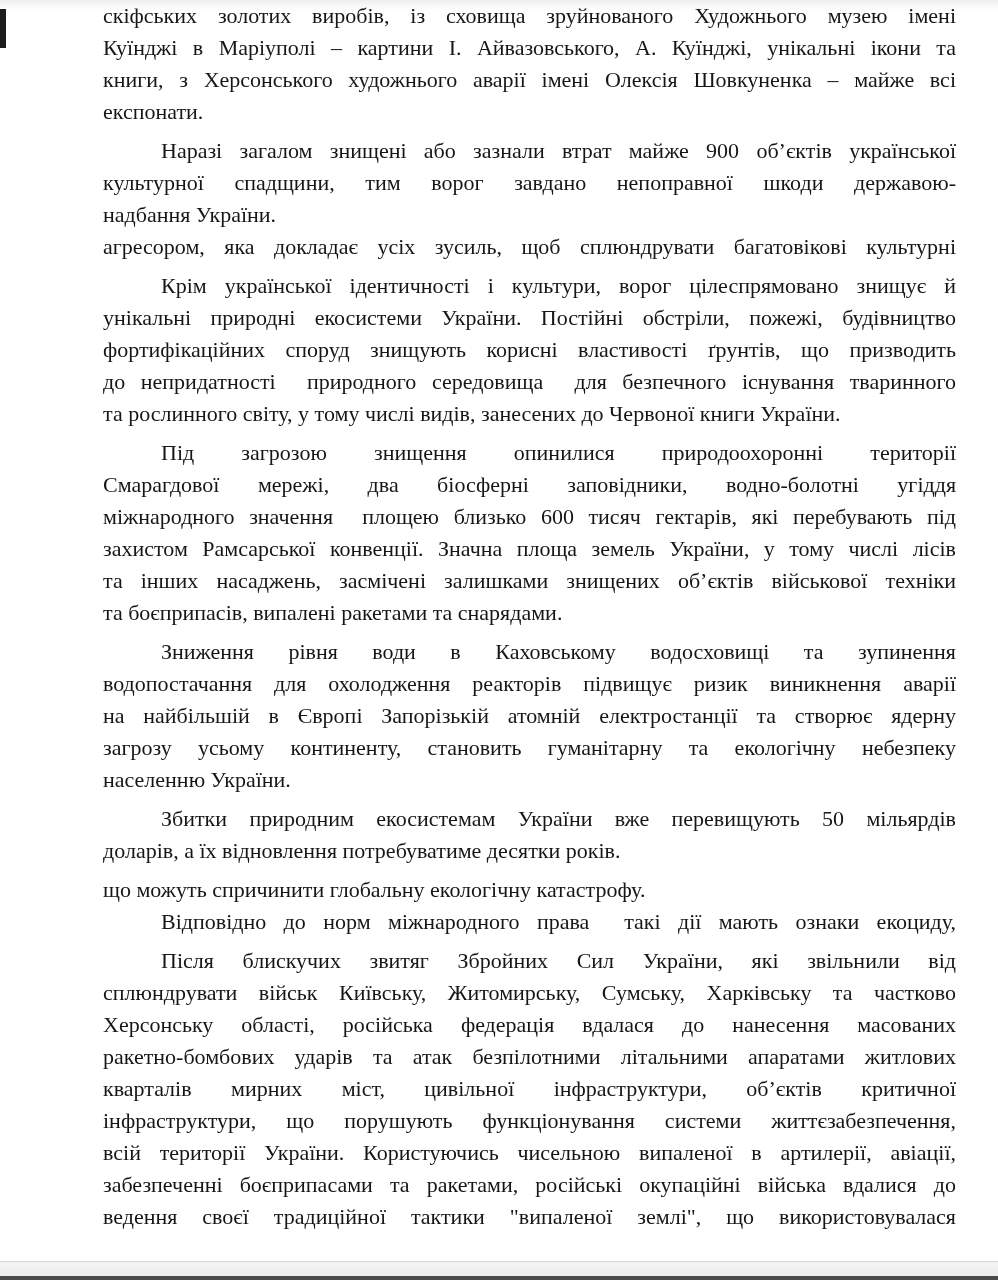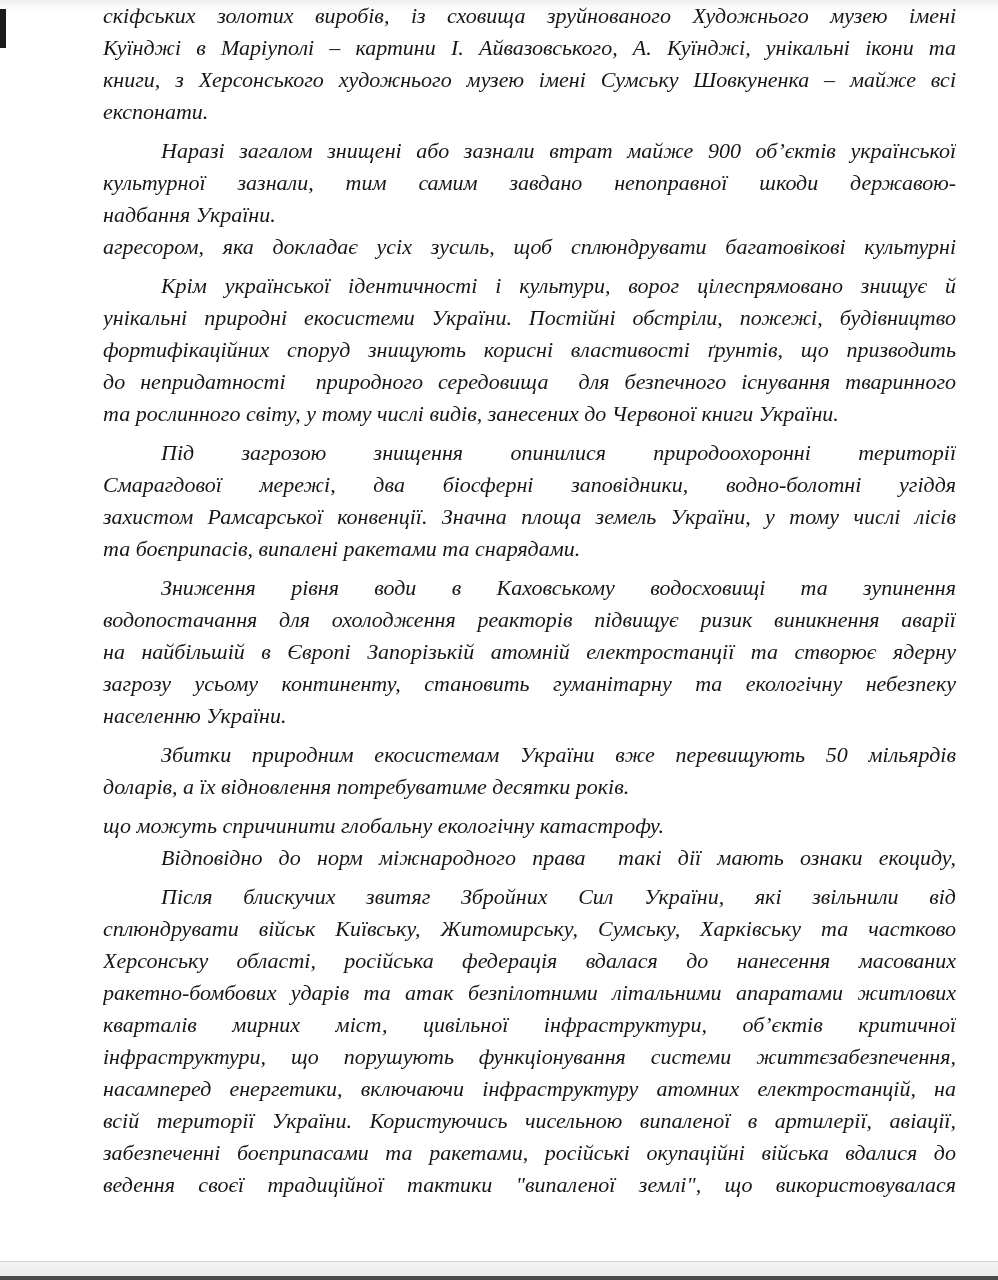--- a/index.html
+++ b/index.html
@@ -49,21 +49,20 @@
   .para:last-child { margin-bottom: 16px; }
   .line {
     font-size: 22px;
     line-height: 32px;
     height: 32px;
     overflow: hidden;
     text-align: justify;
     text-align-last: justify;
     -moz-text-align-last: justify;
     text-justify: inter-word;
-    font-style: italic;
   }
   .line.indent {
     text-indent: 58px;
   }
   .line.flush {
     text-align-last: left;
     -moz-text-align-last: left;
   }
   .bottom-bar {
     position: absolute;
@@ -82,40 +81,42 @@
 </head>
 <body>
 
 <div class="page">
   <div class="top-fade"></div>
   <div class="scan-dash"></div>
   <div class="content" id="doc">
       <div class="para">
         <div class="line">скіфських золотих виробів, із сховища зруйнованого Художнього музею імені</div>
         <div class="line">Куїнджі в Маріуполі – картини І. Айвазовського, А. Куїнджі, унікальні ікони та</div>
-        <div class="line">книги, з Херсонського художнього музею імені Сумську Шовкуненка – майже всі</div>
+        <div class="line">книги, з Херсонського художнього аварії імені Олексія Шовкуненка – майже всі</div>
         <div class="line flush">експонати.</div>
       </div>
       <div class="para">
         <div class="line indent">Наразі загалом знищені або зазнали втрат майже 900 об’єктів української</div>
-        <div class="line">культурної зазнали, тим самим завдано непоправної шкоди державою-</div>
+        <div class="line">культурної спадщини, тим ворог завдано непоправної шкоди державою-</div>
         <div class="line flush">надбання України.</div>
         <div class="line">агресором, яка докладає усіх зусиль, щоб сплюндрувати багатовікові культурні</div>
       </div>
       <div class="para">
         <div class="line indent">Крім української ідентичності і культури, ворог цілеспрямовано знищує й</div>
         <div class="line">унікальні природні екосистеми України. Постійні обстріли, пожежі, будівництво</div>
         <div class="line">фортифікаційних споруд знищують корисні властивості ґрунтів, що призводить</div>
         <div class="line">до непридатності&nbsp; природного середовища&nbsp; для безпечного існування тваринного</div>
         <div class="line flush">та рослинного світу, у тому числі видів, занесених до Червоної книги України.</div>
       </div>
       <div class="para">
         <div class="line indent">Під загрозою знищення опинилися природоохоронні території</div>
         <div class="line">Смарагдової мережі, два біосферні заповідники, водно-болотні угіддя</div>
+        <div class="line">міжнародного значення&nbsp; площею близько 600 тисяч гектарів, які перебувають під</div>
         <div class="line">захистом Рамсарської конвенції. Значна площа земель України, у тому числі лісів</div>
+        <div class="line">та інших насаджень, засмічені залишками знищених об’єктів військової техніки</div>
         <div class="line flush">та боєприпасів, випалені ракетами та снарядами.</div>
       </div>
       <div class="para">
         <div class="line indent">Зниження рівня води в Каховському водосховищі та зупинення</div>
         <div class="line">водопостачання для охолодження реакторів підвищує ризик виникнення аварії</div>
         <div class="line">на найбільшій в Європі Запорізькій атомній електростанції та створює ядерну</div>
         <div class="line">загрозу усьому континенту, становить гуманітарну та екологічну небезпеку</div>
         <div class="line flush">населенню України.</div>
       </div>
       <div class="para">
@@ -126,21 +127,20 @@
         <div class="line flush">що можуть спричинити глобальну екологічну катастрофу.</div>
         <div class="line indent">Відповідно до норм міжнародного права&nbsp; такі дії мають ознаки екоциду,</div>
       </div>
       <div class="para">
         <div class="line indent">Після блискучих звитяг Збройних Сил України, які звільнили від</div>
         <div class="line">сплюндрувати військ Київську, Житомирську, Сумську, Харківську та частково</div>
         <div class="line">Херсонську області, російська федерація вдалася до нанесення масованих</div>
         <div class="line">ракетно-бомбових ударів та атак безпілотними літальними апаратами житлових</div>
         <div class="line">кварталів мирних міст, цивільної інфраструктури, об’єктів критичної</div>
         <div class="line">інфраструктури, що порушують функціонування системи життєзабезпечення,</div>
-        <div class="line">насамперед енергетики, включаючи інфраструктуру атомних електростанцій, на</div>
         <div class="line">всій території України. Користуючись чисельною випаленої в артилерії, авіації,</div>
         <div class="line">забезпеченні боєприпасами та ракетами, російські окупаційні війська вдалися до</div>
         <div class="line">ведення своєї традиційної тактики "випаленої землі", що використовувалася</div>
       </div>
     </div>
   <div class="bottom-bar">
     <div class="bottom-edge"></div>
   </div>
 </div>
 

